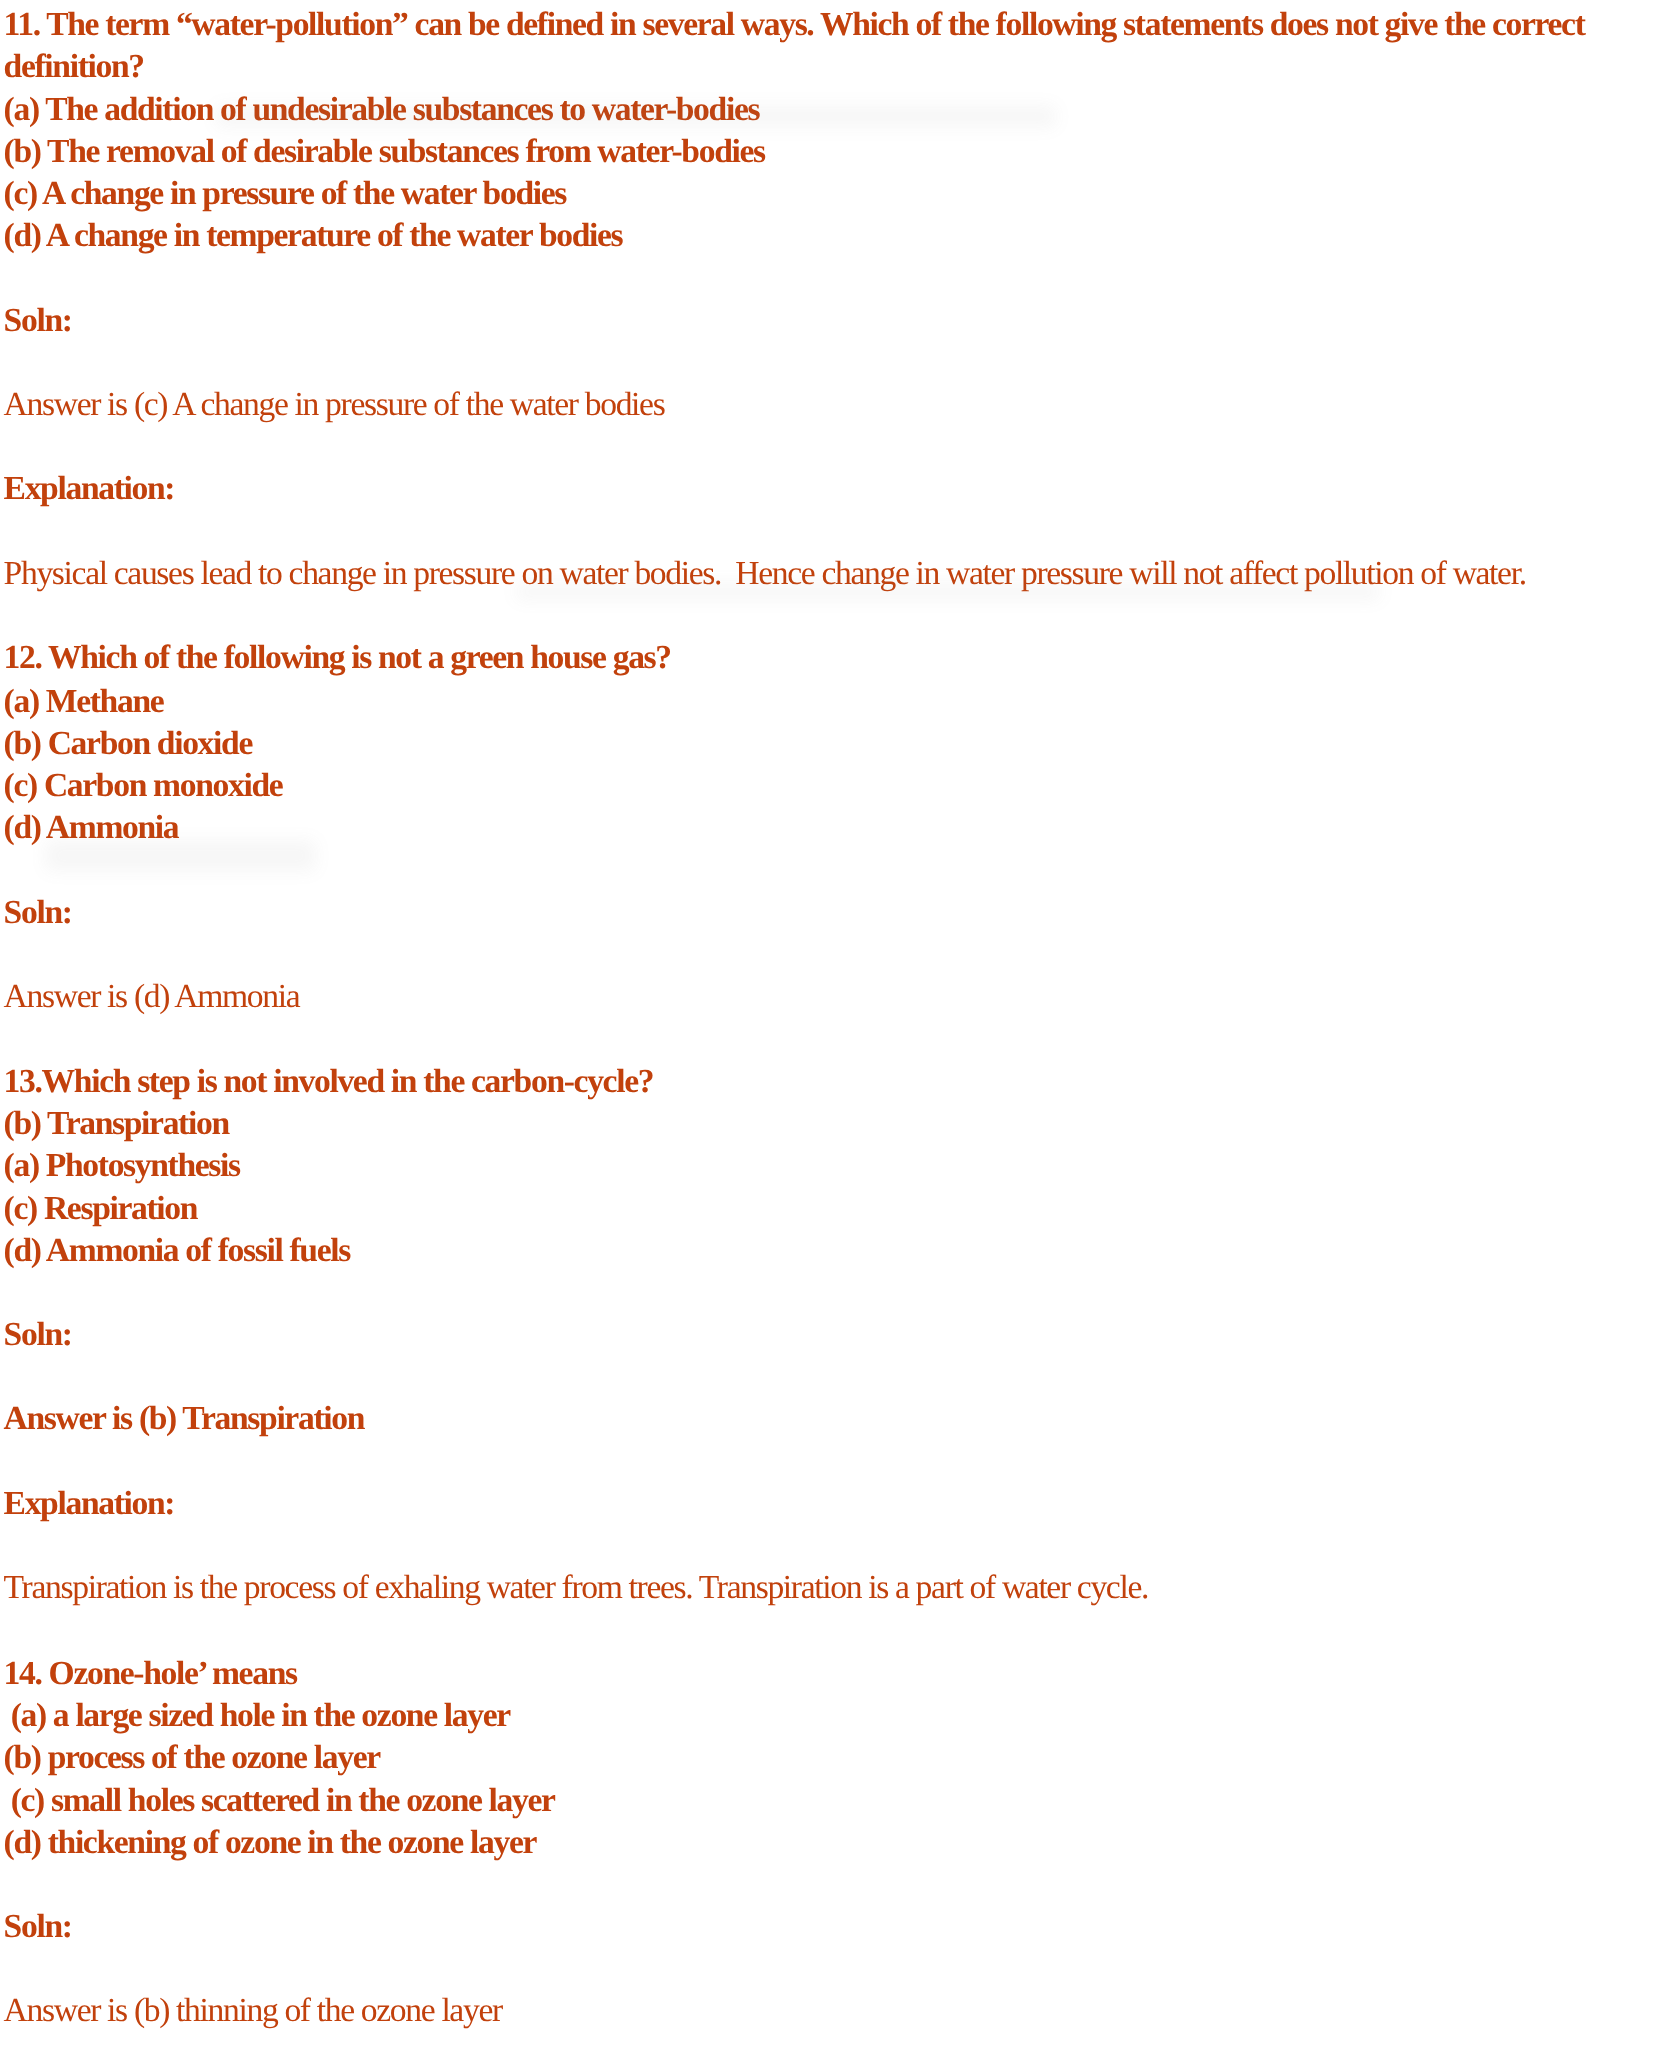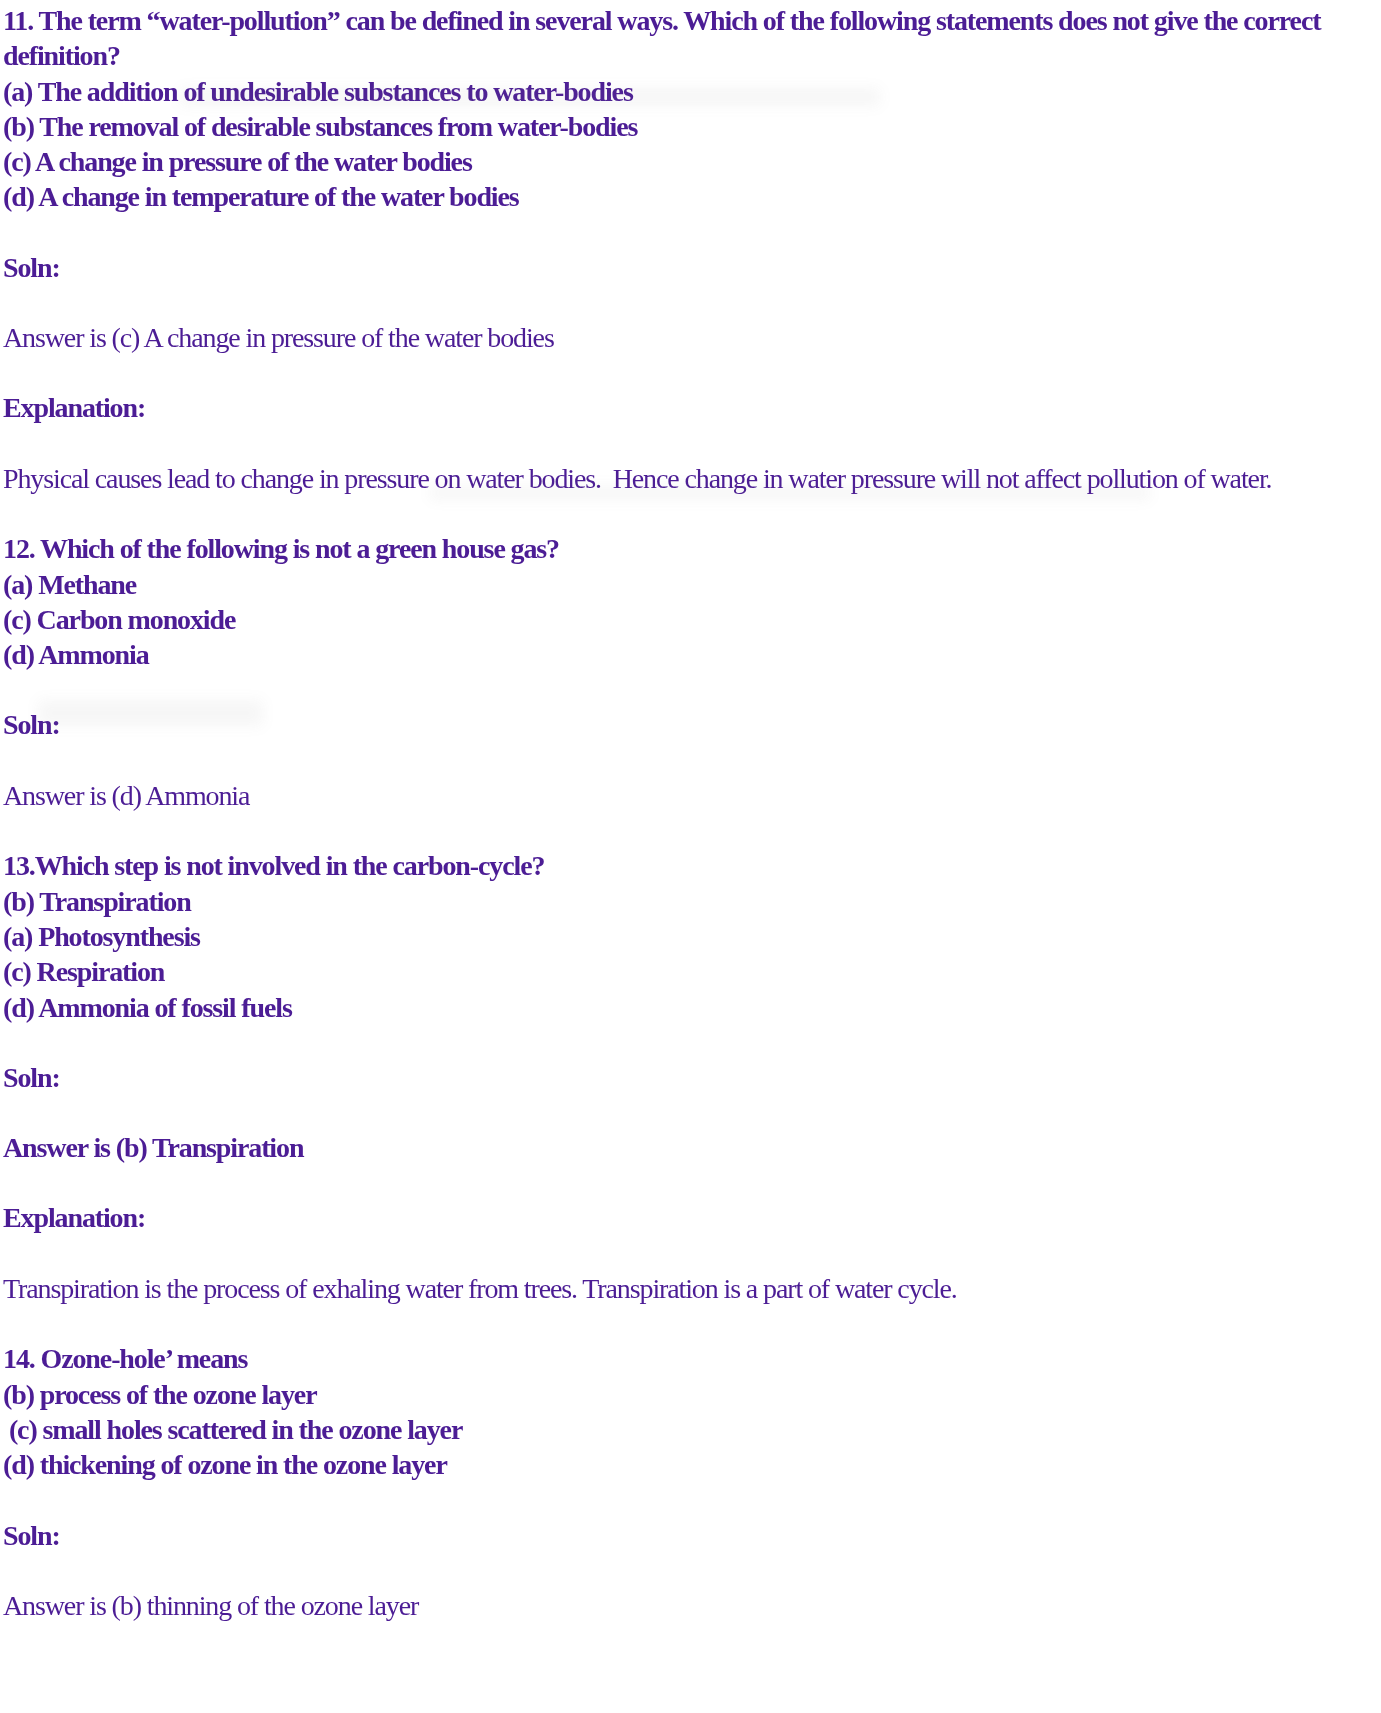--- a/index.html
+++ b/index.html
@@ -12,21 +12,21 @@
   }
   .page {
     position: relative;
     width: 1378px;
     height: 1710px;
     padding: 3px 0 0 3px;
     font-family: "Liberation Serif", serif;
     font-size: 28px;
     line-height: 35.3px;
     letter-spacing: -0.04em;
-    color: #4c1d95;
+    color: #c2410c;
     box-sizing: border-box;
   }
   p {
     margin: 0;
     white-space: pre-wrap;
   }
   .b { font-weight: bold; }
   .gap { margin-top: 35px; }
   section.qblock { margin: 0; }
   section.qblock.gap { margin-top: 35.3px; }
@@ -58,40 +58,42 @@
     <p class="b">(d) A change in temperature of the water bodies</p>
     <p class="b gap">Soln:</p>
     <p class="gap">Answer is (c) A change in pressure of the water bodies</p>
     <p class="b gap">Explanation:</p>
     <p class="gap">Physical causes lead to change in pressure on water bodies.  Hence change in water pressure will not affect pollution of water.</p>
   </section>
 
   <section class="qblock gap">
     <p class="b">12. Which of the following is not a green house gas?</p>
     <p class="b">(a) Methane</p>
+    <p class="b">(b) Carbon dioxide</p>
     <p class="b">(c) Carbon monoxide</p>
     <p class="b">(d) Ammonia</p>
     <p class="b gap">Soln:</p>
     <p class="gap">Answer is (d) Ammonia</p>
   </section>
 
   <section class="qblock gap">
     <p class="b">13.Which step is not involved in the carbon-cycle?</p>
     <p class="b">(b) Transpiration</p>
     <p class="b">(a) Photosynthesis</p>
     <p class="b">(c) Respiration</p>
     <p class="b">(d) Ammonia of fossil fuels</p>
     <p class="b gap">Soln:</p>
     <p class="b gap">Answer is (b) Transpiration</p>
     <p class="b gap">Explanation:</p>
     <p class="gap">Transpiration is the process of exhaling water from trees. Transpiration is a part of water cycle.</p>
   </section>
 
   <section class="qblock gap">
     <p class="b">14. Ozone-hole’ means</p>
+    <p class="b"> (a) a large sized hole in the ozone layer</p>
     <p class="b">(b) process of the ozone layer</p>
     <p class="b"> (c) small holes scattered in the ozone layer</p>
     <p class="b">(d) thickening of ozone in the ozone layer</p>
     <p class="b gap">Soln:</p>
     <p class="gap">Answer is (b) thinning of the ozone layer</p>
   </section>
 
 </main>
 
 </body></html>

